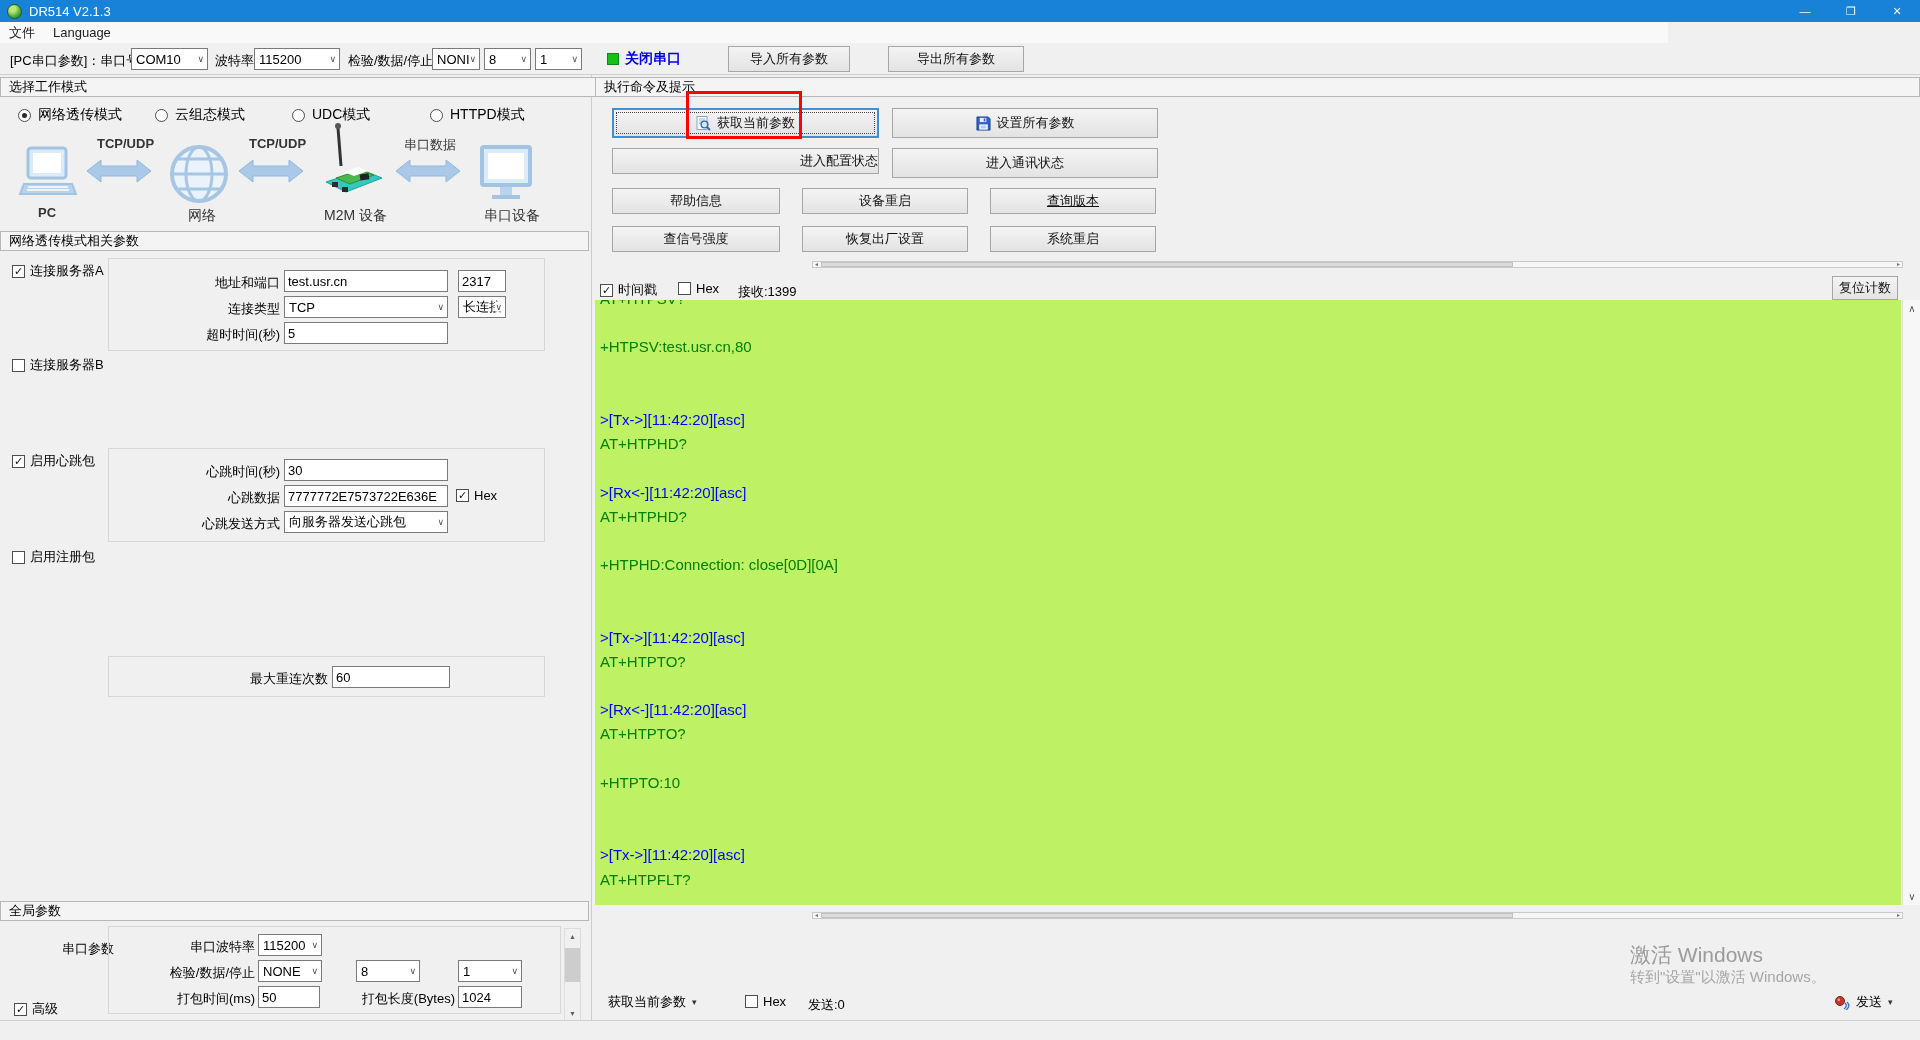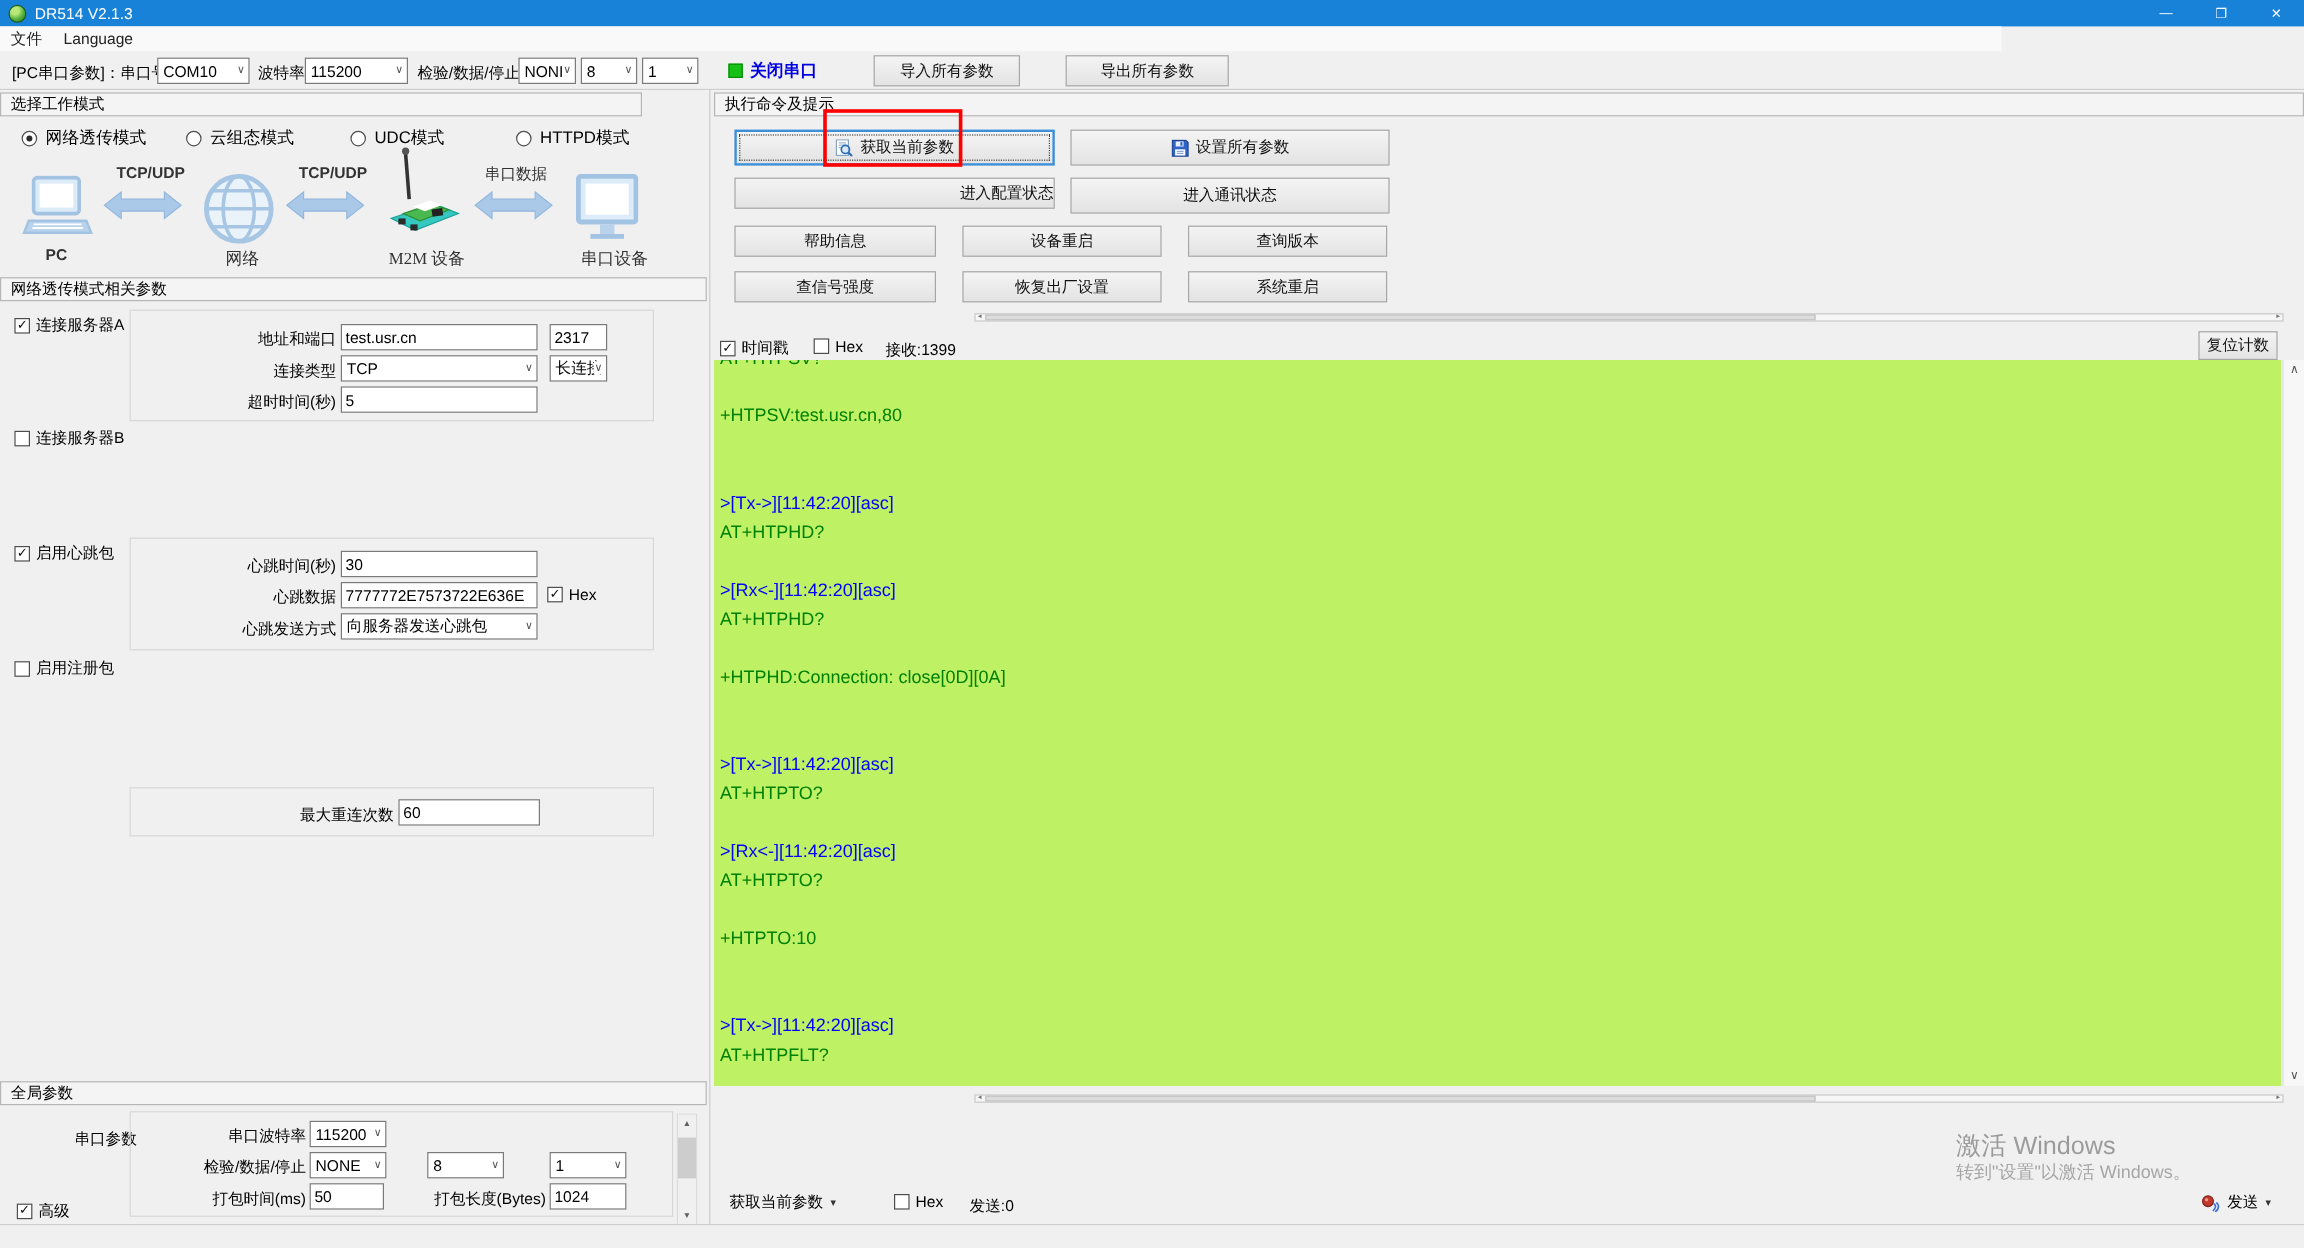--- a/index.html
+++ b/index.html
@@ -37,21 +37,21 @@
   .radio-item { position:absolute; display:flex; align-items:center; gap:7px; font-size:14px; color:#000; white-space:nowrap; }
   .radio { width:13px; height:13px; border:1px solid #4d4d4d; border-radius:50%; background:#fff; position:relative; flex:none; }
   .radio.checked::after { content:""; position:absolute; inset:3px; background:#2b2b2b; border-radius:50%; }
   .flabel { position:absolute; font-size:13px; color:#000; text-align:right; white-space:nowrap; }
   .section-header { position:absolute; height:20px; background:#f4f4f4; border:1px solid #b6b6b6; font-size:13px; color:#000;
                     display:flex; align-items:center; padding-left:8px; }
   .groupbox { position:absolute; border:1px solid #d7d7d7; }
 
   
   .diag-label-sans { position:absolute; font-size:13px; font-weight:bold; color:#333; white-space:nowrap; }
-  .diag-label-serif { position:absolute; font-size:14px; color:#333; font-family:Liberation Serif, serif; white-space:nowrap; }
+  .diag-label-serif { position:absolute; font-size:14px; color:#333; font-family:Liberation Sans, sans-serif; white-space:nowrap; }
 
   
   .terminal { position:absolute; left:595px; top:300px; width:1306px; height:605px; background:#bef264; overflow:hidden; padding-left:5px; }
   .terminal-inner { margin-top:-13px; }
   .tl { height:24.2px; line-height:24.2px; font-size:15px; white-space:pre; font-family:"Liberation Sans","DejaVu Sans",sans-serif; }
   .tl.g { color:#008000; }
   .tl.b { color:#0000ff; }
   .hscroll { position:absolute; height:7px; background:#f6f6f6; border:1px solid #c9c9c9; }
   .hscroll .thumb { position:absolute; top:0; height:5px; background:#dcdcdc; border:1px solid #c2c2c2; }
   .hscroll .arr { position:absolute; top:-1px; font-size:5px; color:#707070; line-height:7px; }
@@ -118,21 +118,21 @@
         <span class="chev">∨</span>
     </div>
     <div class="led" style="left:607px; top:10px;"></div>
     <div class="closeport" style="left:625px; top:7px;">关闭串口</div>
     <div class="btn" style="left:728px; top:3px; width:122px; height:26px;">导入所有参数</div>
     <div class="btn" style="left:888px; top:3px; width:136px; height:26px;">导出所有参数</div>
   </div>
 
   <div class="divider-v"></div>
 
-  <div class="section-header" style="left:0; top:77px; width:535px;">
+  <div class="section-header" style="left:0; top:77px; width:663px;">
     <span>选择工作模式</span>
   </div>
 
   <div class="radio-item" style="left:18px; top:106px;">
     <span class="radio checked"></span>
     <span>网络透传模式</span>
   </div>
   <div class="radio-item" style="left:155px; top:106px;">
     <span class="radio"></span>
     <span>云组态模式</span>
@@ -320,21 +320,21 @@
   </div>
   <div class="btn" style="left:892px; top:148px; width:266px; height:30px;">
     <span>进入通讯状态</span>
   </div>
   <div class="btn" style="left:612px; top:188px; width:168px; height:26px;">
     <span>帮助信息</span>
   </div>
   <div class="btn" style="left:802px; top:188px; width:166px; height:26px;">
     <span>设备重启</span>
   </div>
-  <div class="btn" style="left:990px; top:188px; width:166px; height:26px;">
+  <div class="btn" style="left:990px; top:188px; width:166px; height:26px;text-decoration:underline;">
     <span>查询版本</span>
   </div>
   <div class="btn" style="left:612px; top:226px; width:168px; height:26px;">
     <span>查信号强度</span>
   </div>
   <div class="btn" style="left:802px; top:226px; width:166px; height:26px;">
     <span>恢复出厂设置</span>
   </div>
   <div class="btn" style="left:990px; top:226px; width:166px; height:26px;">
     <span>系统重启</span>

